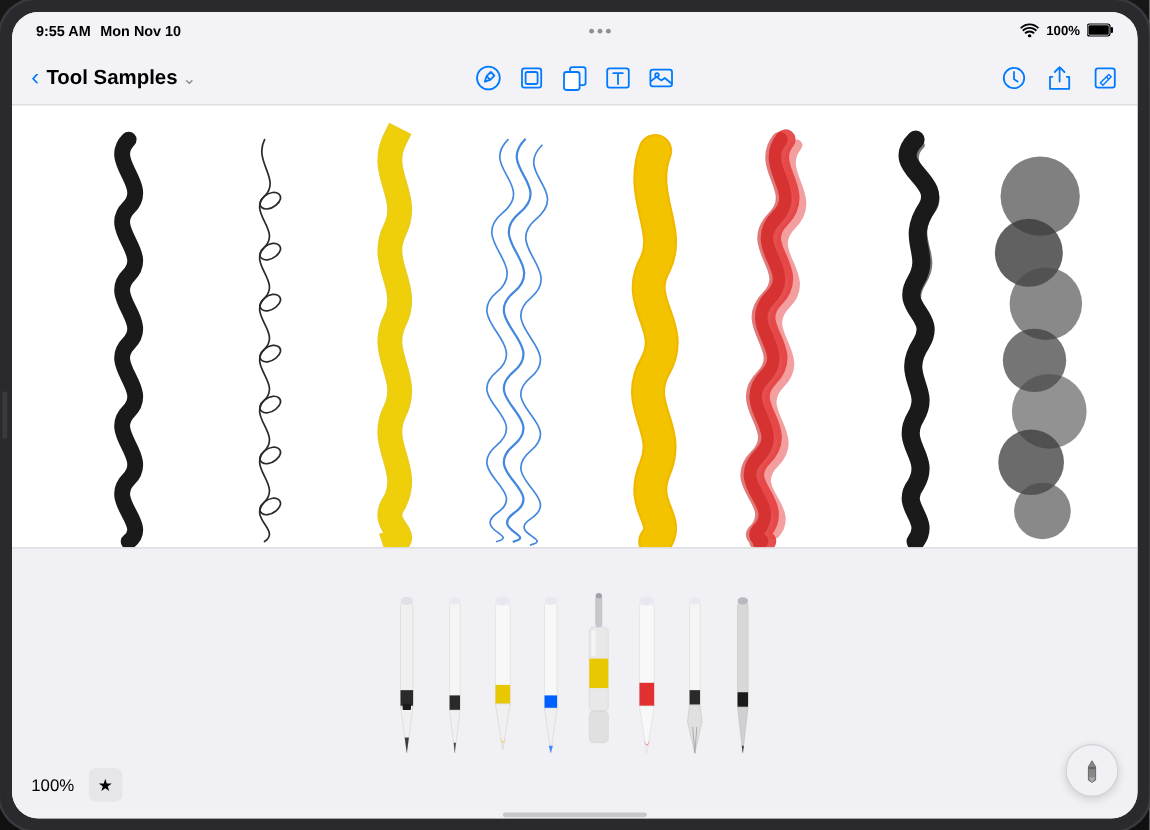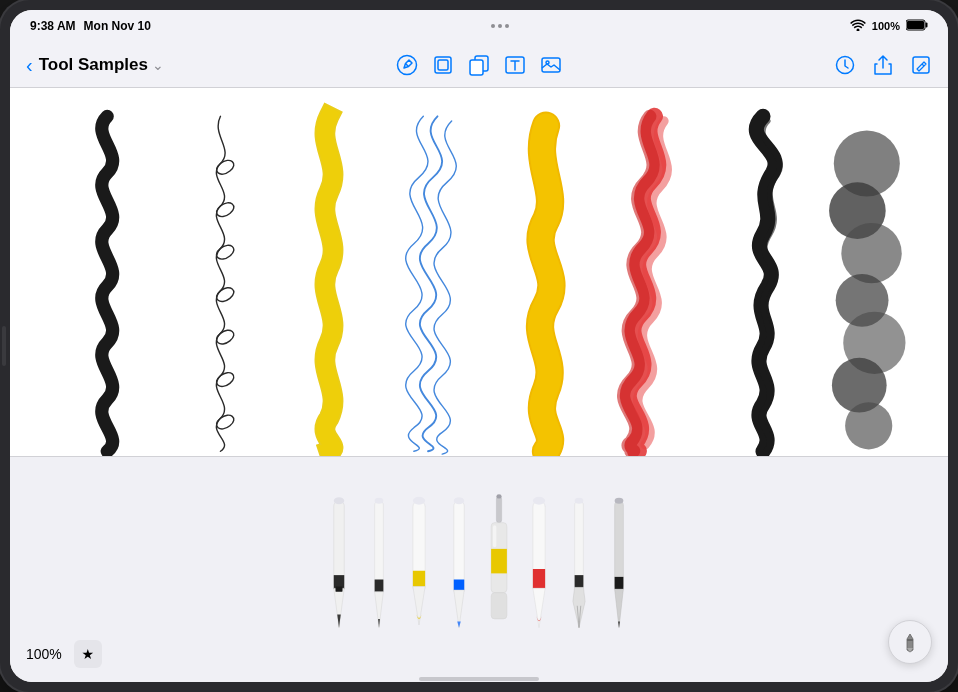--- a/index.html
+++ b/index.html
@@ -243,21 +243,21 @@
   </style>
 </head>
 <body>
 
 <div class="ipad-frame">
   <div class="side-handle"></div>
   <div class="ipad-screen">
 
     <div class="status-bar">
       <div class="status-left">
-        <span>9:38 AM</span>
+        <span>9:55 AM</span>
         <span>Mon Nov 10</span>
       </div>
       <div class="status-center">
         <div class="three-dots">
           <div class="dot"></div>
           <div class="dot"></div>
           <div class="dot"></div>
         </div>
       </div>
       <div class="status-right">

